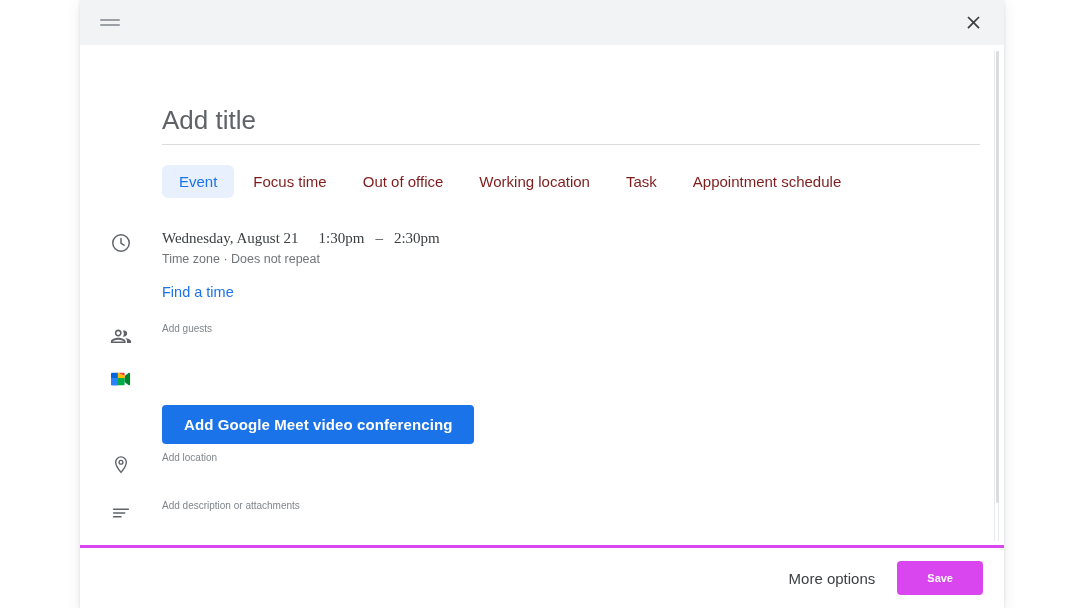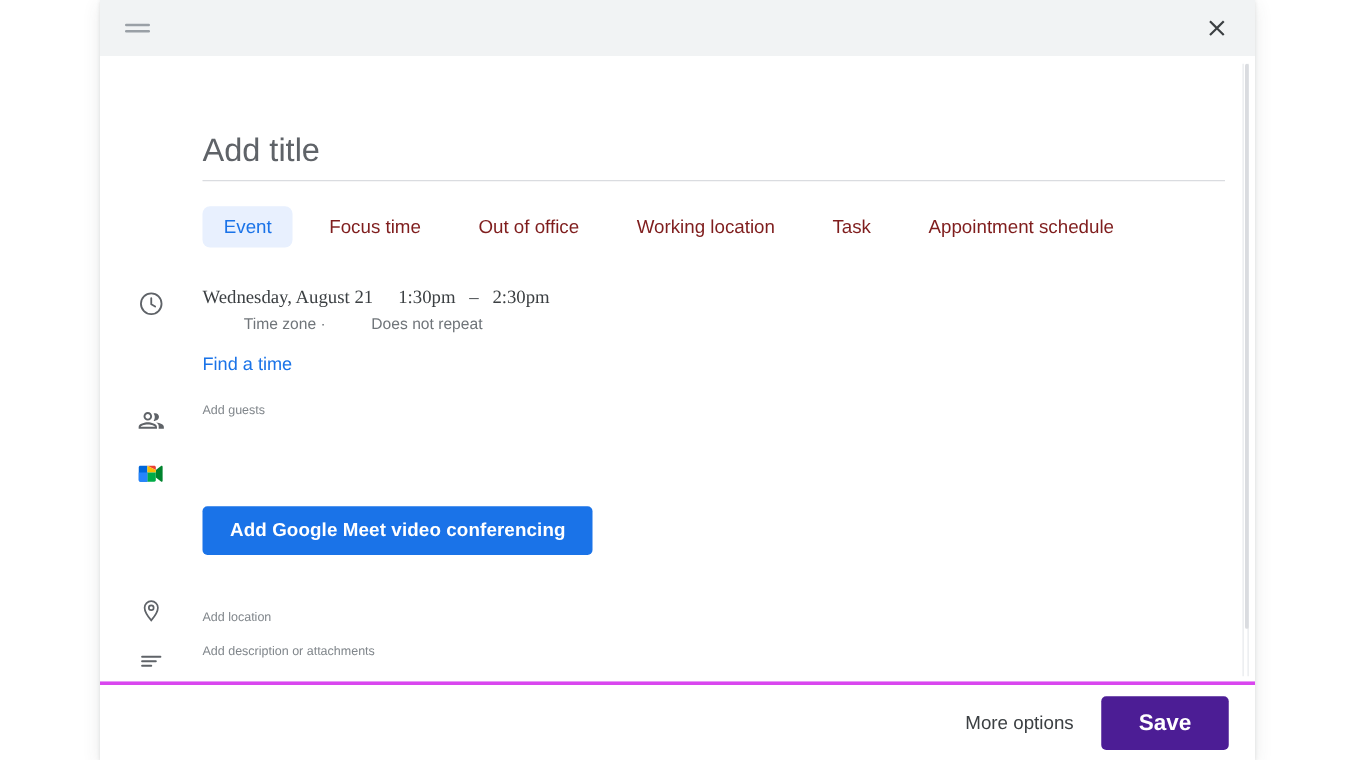--- a/index.html
+++ b/index.html
@@ -134,21 +134,21 @@
     background: transparent;
   }
   .title-input::placeholder { color: #5f6368; opacity: 1; }
 
   
   .tabs {
     margin-left: 82px;
     margin-top: 20px;
     display: flex;
     align-items: center;
-    gap: 12px;
+    gap: 2px;
   }
   .tab {
     font-size: 15px;
     color: #7f1d1d;
     padding: 8px 17px;
     border-radius: 6px;
     cursor: pointer;
     white-space: nowrap;
     user-select: none;
   }
@@ -189,21 +189,21 @@
   }
   .when-date { cursor: pointer; }
   .when-start { margin-left: 20px; cursor: pointer; }
   .when-dash { margin: 0 11px; color: #3c4043; }
   .when-end { cursor: pointer; }
   .when-line2 {
     margin-top: 5px;
     font-size: 12.5px;
     color: #70757a;
   }
-  .when-sub-link { cursor: pointer; margin-left: 33px; }
+  .when-sub-link { cursor: pointer; }
 
   .find-time {
     margin-left: 82px;
     margin-top: 18px;
     font-size: 14.5px;
     color: #1a73e8;
     font-weight: 500;
     cursor: pointer;
     display: inline-block;
   }
@@ -223,21 +223,21 @@
     font-family: "Liberation Sans", sans-serif;
     font-size: 15px;
     font-weight: bold;
     padding: 11px 22px;
     border-radius: 4px;
     cursor: pointer;
     letter-spacing: .1px;
     margin-top: 38px;
   }
 
-  .row-location { margin-top: 24px; align-items: flex-end; }
+  .row-location { margin-top: 8px; }
   .row-description { margin-top: 16px; }
 
   .row-calendar { margin-top: 18px; }
   .redacted-wrap {
     display: flex;
     align-items: center;
     gap: 0;
   }
   .redacted-bar {
     width: 148px;
@@ -278,25 +278,25 @@
     background: transparent;
     border: none;
     font-family: "Liberation Sans", sans-serif;
     font-size: 15px;
     color: #3c4043;
     padding: 10px 14px;
     border-radius: 4px;
     cursor: pointer;
   }
   .save-btn {
-    background: #4c1d95;
+    background: #d946ef;
     color: #ffffff;
     border: none;
     font-family: "Liberation Sans", sans-serif;
-    font-size: 18px;
+    font-size: 11px;
     font-weight: bold;
     padding: 11px 30px;
     border-radius: 4px;
     cursor: pointer;
   }
 </style>
 </head>
 <body>
 
 <div id="root">

